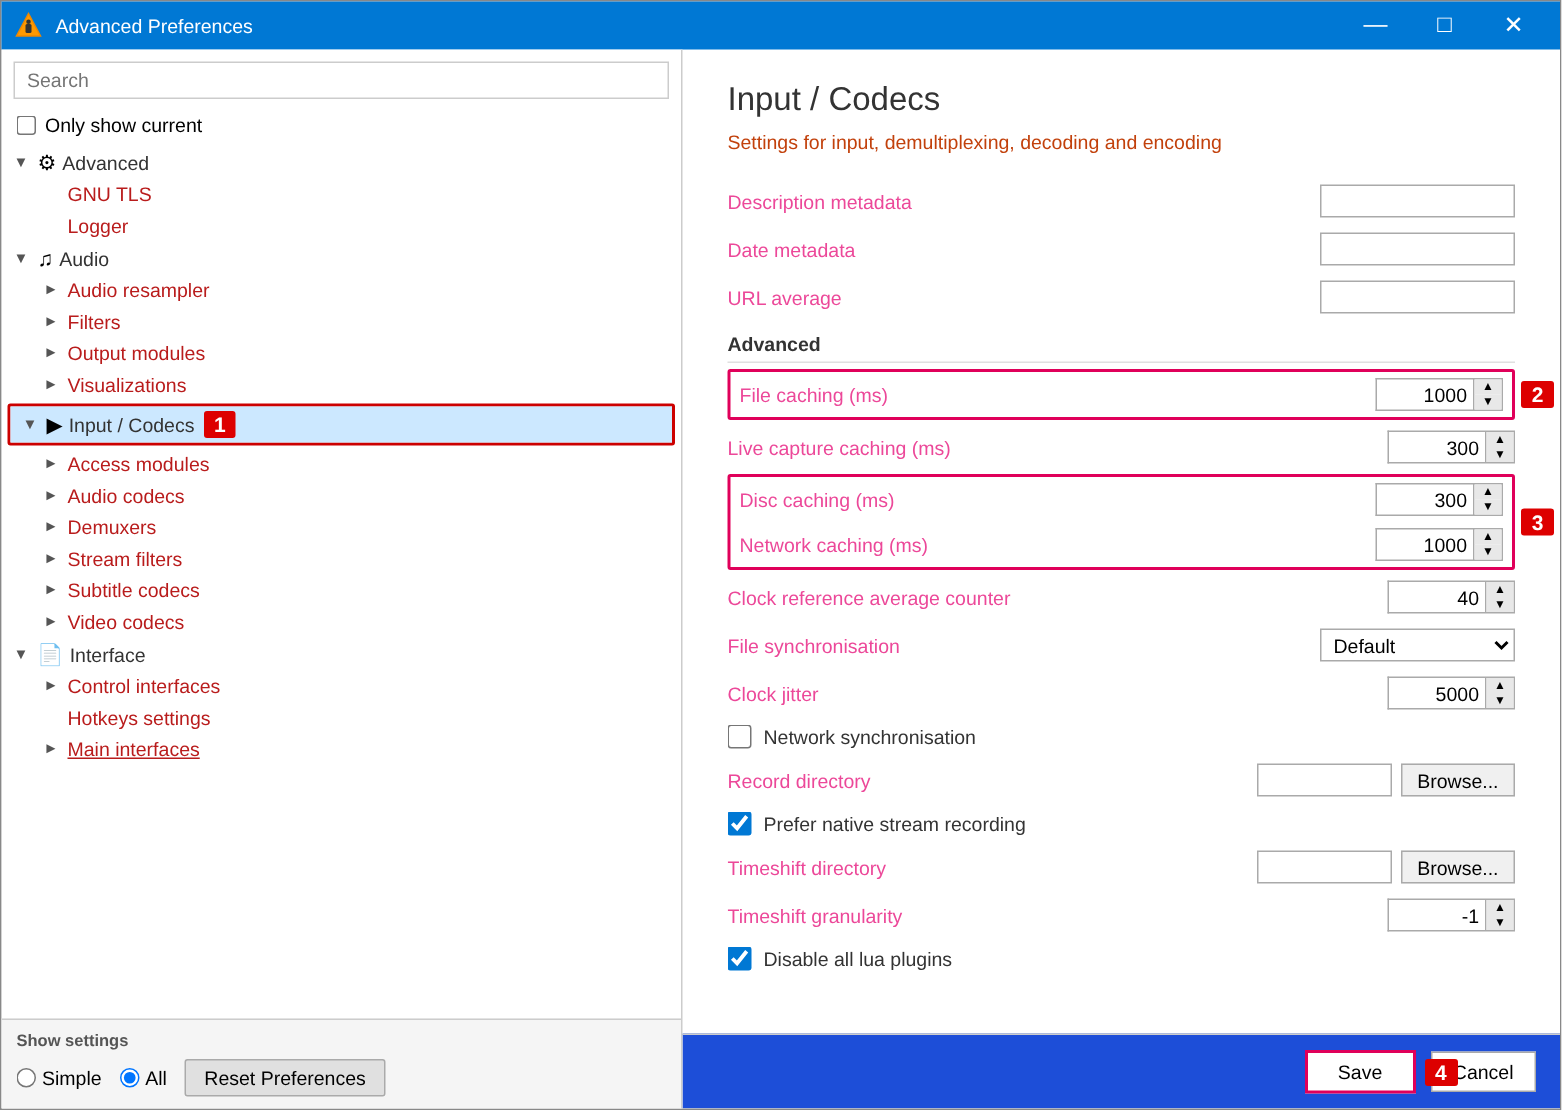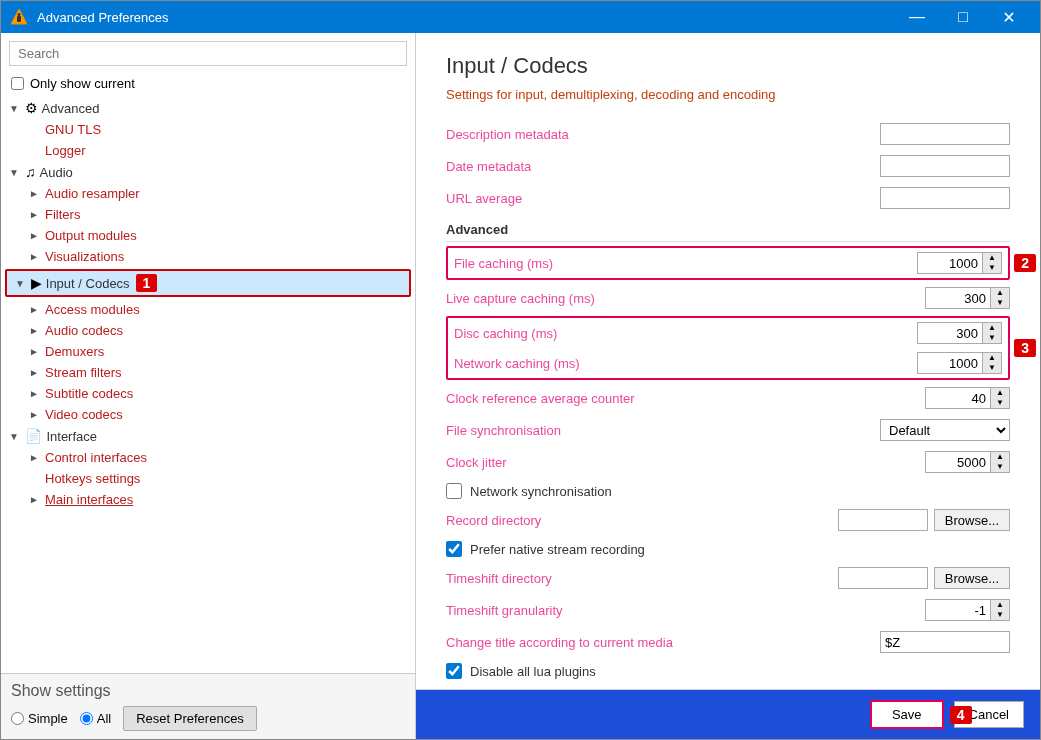--- a/index.html
+++ b/index.html
@@ -22,21 +22,21 @@
     .win-btn {
       width: 46px; height: 32px;
       background: transparent; border: none; color: white;
       font-size: 16px; cursor: pointer; display: flex; align-items: center; justify-content: center;
     }
 
     .content { display: flex; flex: 1; overflow: hidden; }
 
     
     .left-panel {
-      width: 415px;
+      width: 454px;
       display: flex;
       flex-direction: column;
       border-right: 1px solid #ccc;
       flex-shrink: 0;
       background: #fff;
     }
 
     .search-box {
       margin: 8px;
       padding: 4px 8px;
@@ -76,21 +76,21 @@
     .tree-icon { margin-right: 4px; font-size: 14px; }
     .tree-label { font-size: 13px; color: #333; }
     .tree-label.blue { color: #b91c1c; }
     .tree-label.underline { text-decoration: underline; }
 
     .bottom-bar {
       border-top: 1px solid #ccc;
       padding: 8px 10px;
       background: #f5f5f5;
     }
-    .show-settings-label { font-size: 16px; color: #555; margin-bottom: 6px; }
+    .show-settings-label { font-size: 11px; color: #555; margin-bottom: 6px; font-weight: bold; }
     .radio-row { display: flex; align-items: center; gap: 12px; }
     .radio-item { display: flex; align-items: center; gap: 4px; font-size: 13px; }
     .reset-btn {
       padding: 4px 12px;
       border: 1px solid #aaa;
       background: #e0e0e0;
       cursor: pointer;
       font-size: 13px;
       border-radius: 2px;
     }
@@ -533,24 +533,20 @@
           <span class="form-label">Timeshift granularity</span>
           <div class="spin-wrapper">
             <input type="text" class="spin-input" value="-1" style="">
             <div class="spin-buttons">
               <button class="spin-btn">▲</button>
               <button class="spin-btn">▼</button>
             </div>
           </div>
         </div>
 
-        <div class="form-row">
-          <span class="form-label">Change title according to current media</span>
-          <input type="text" class="form-input" value="$Z" style="">
-        </div>
 
         <div class="checkbox-row">
           <input type="checkbox" checked="" style="accent-color: rgb(0, 120, 212);">
           <span class="checkbox-label">Disable all lua plugins</span>
         </div>
 
       </div>
 
       <div class="right-footer">
         <div style="position:relative; display:inline-flex; align-items:center;">

